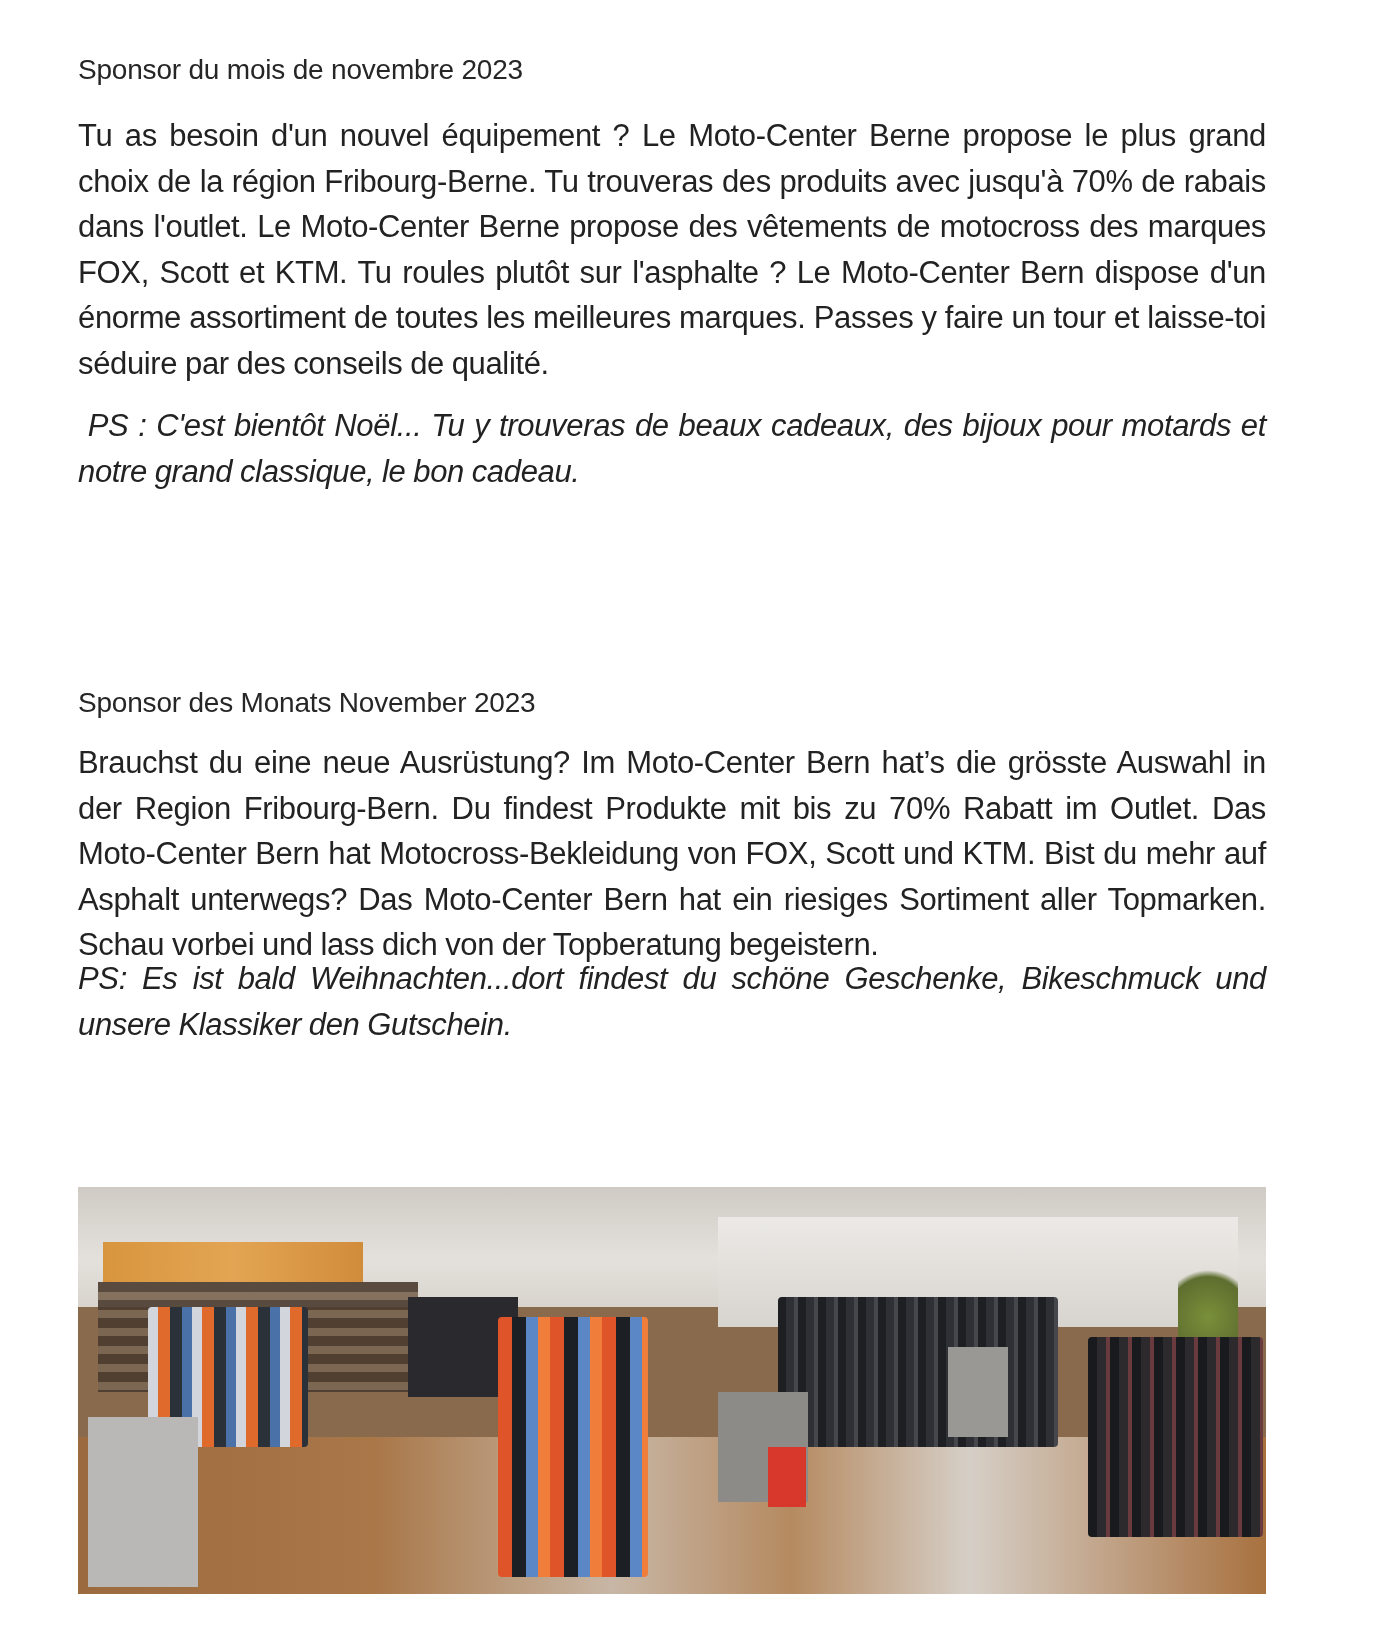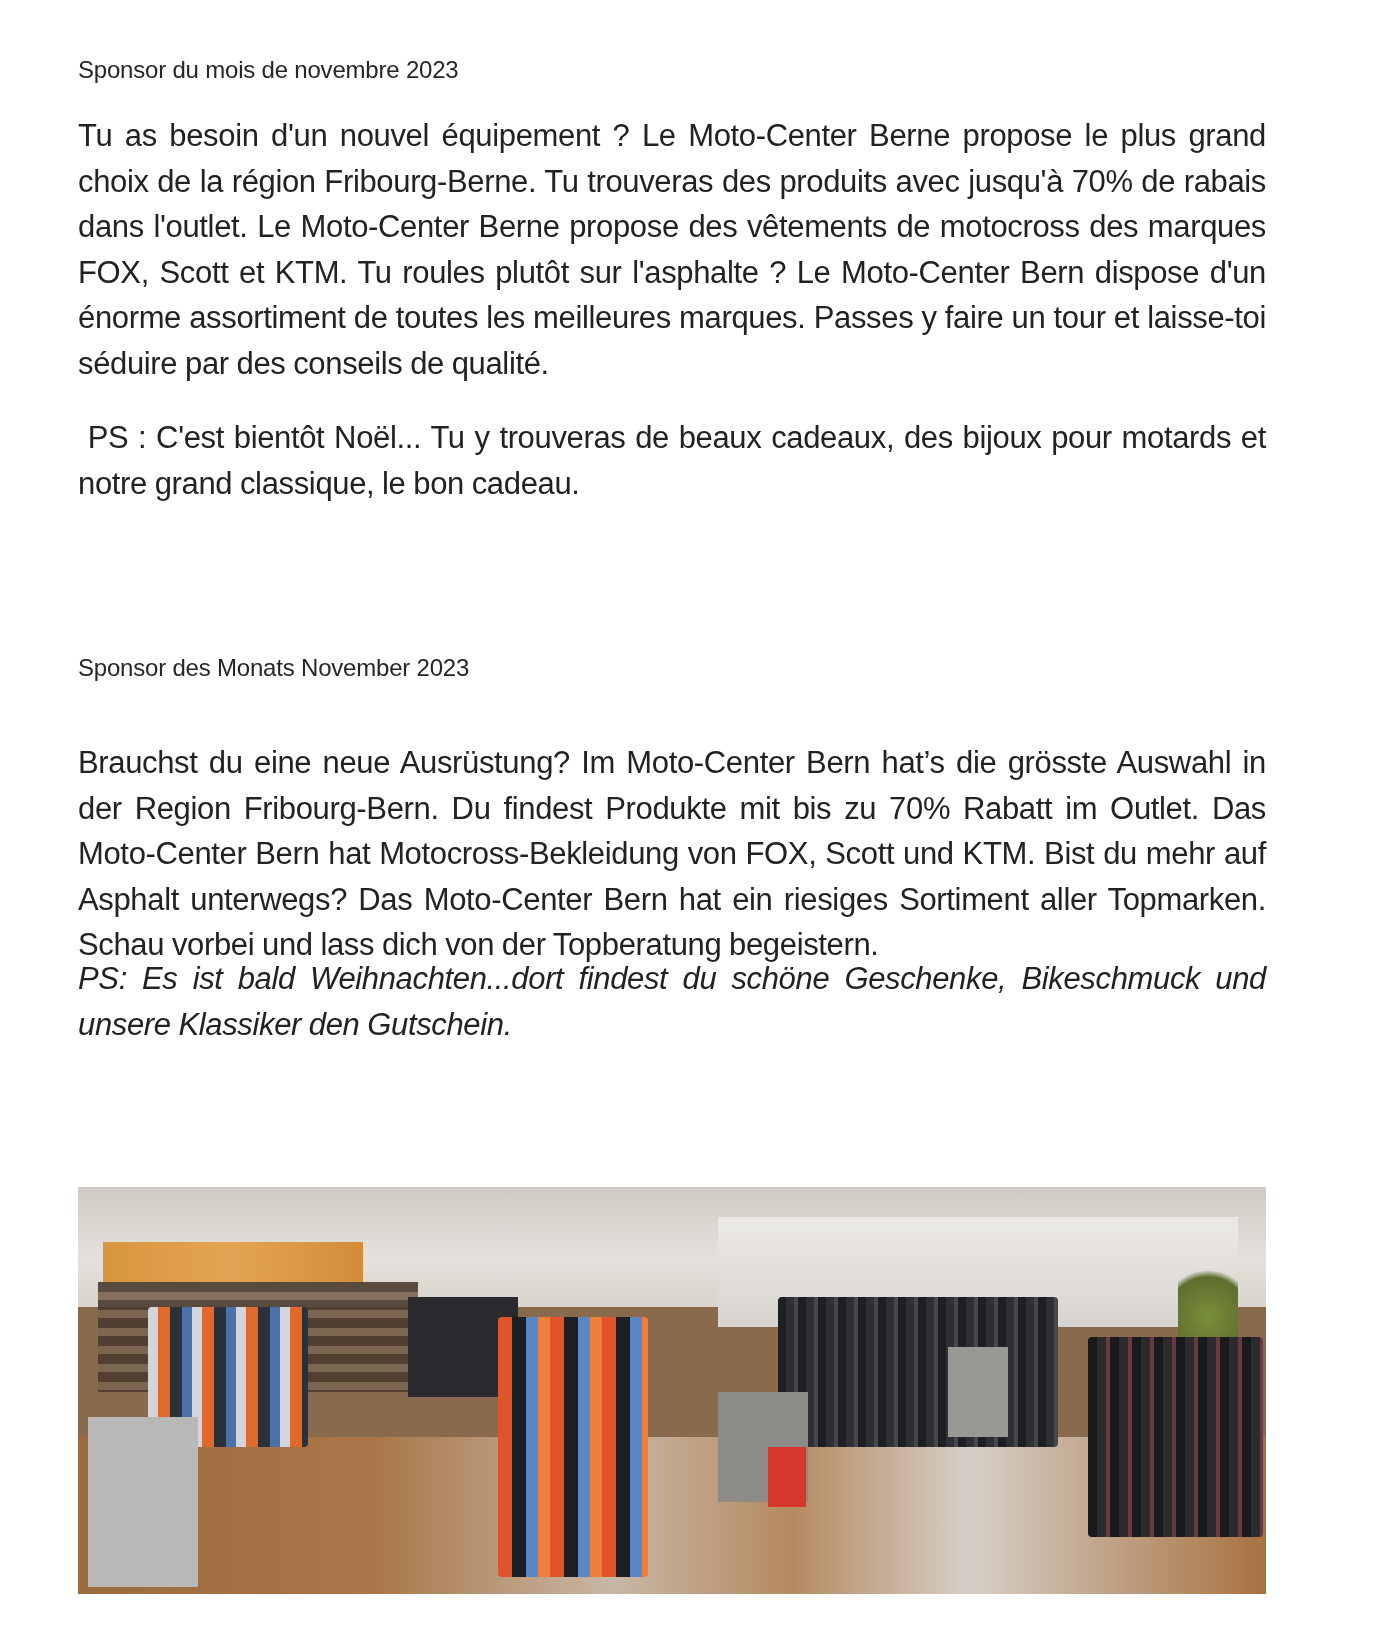--- a/index.html
+++ b/index.html
@@ -17,41 +17,41 @@
     }
     .page {
       position: absolute;
       left: 78px;
       top: 0;
       width: 1188px;
     }
     .heading {
       position: absolute;
       left: 0;
-      font-size: 24px;
+      font-size: 28px;
       line-height: 34px;
       color: #262626;
       white-space: nowrap;
       letter-spacing: -0.2px;
     }
     .para {
       position: absolute;
       left: 0;
       width: 1188px;
       font-size: 31px;
       line-height: 45.5px;
       text-align: justify;
       color: #222222;
       letter-spacing: -0.35px;
       word-spacing: -0.5px;
     }
     #fr-heading { top: 53px; }
     #fr-body { top: 113px; }
-    #fr-ps { top: 415px; }
-    #de-heading { top: 651px; text-align: center; }
+    #fr-ps { top: 403px; font-style: italic; }
+    #de-heading { top: 686px; text-align: center; }
     #de-body { top: 740px; }
     #de-ps { top: 956px; font-style: italic; }
 
     .photo {
       position: absolute;
       left: 0;
       top: 1187px;
       width: 1188px;
       height: 407px;
       overflow: hidden;

